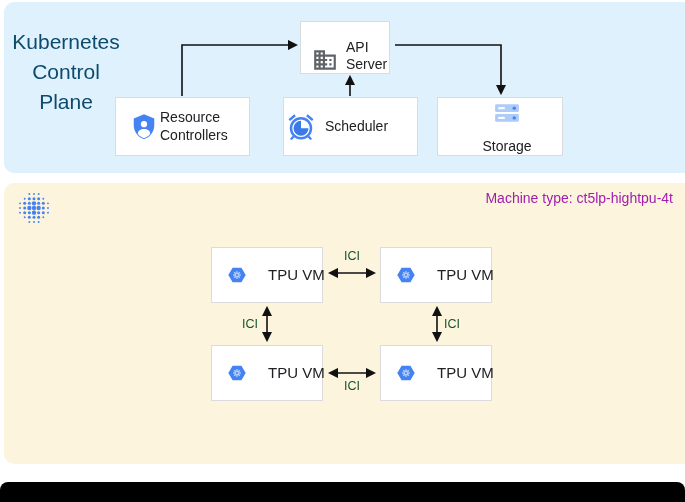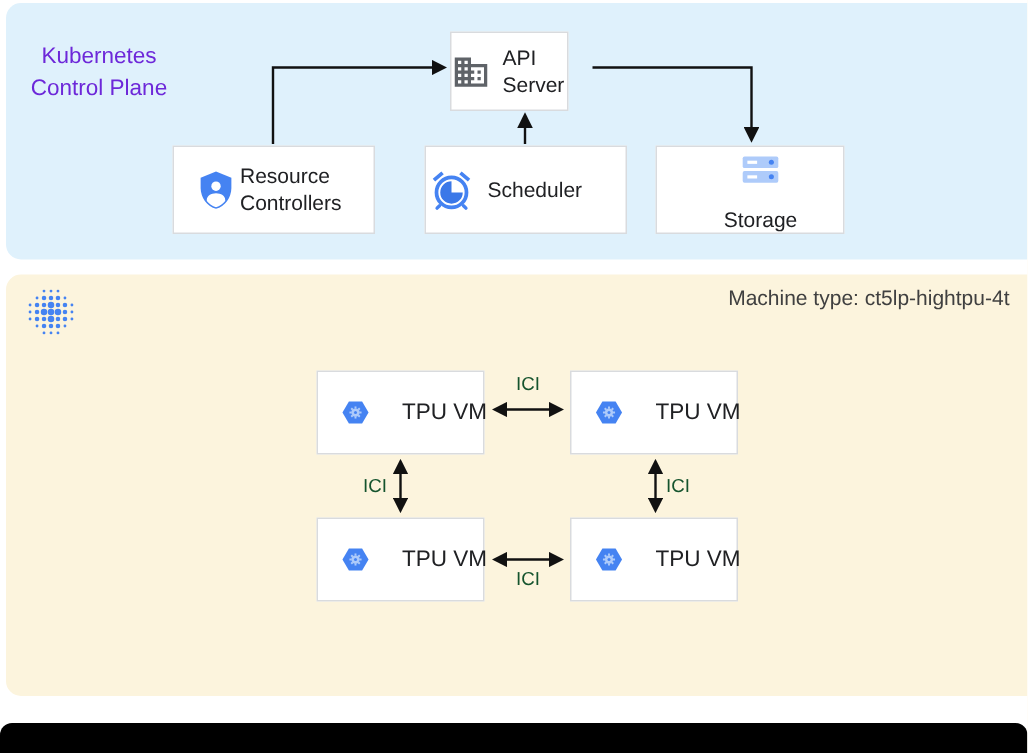--- a/index.html
+++ b/index.html
@@ -5,34 +5,34 @@
   html,body{margin:0;padding:0;background:#fff;}
   #canvas{
     position:relative;width:685px;height:502px;overflow:hidden;
     background:#fff;font-family:"Liberation Sans",sans-serif;color:#202124;
   }
   .panel{position:absolute;}
   .panel.blue{left:4px;top:2px;width:681px;height:171px;background:var(--control-plane-bg);border-radius:10px 0 0 10px;}
   .panel.cream{left:4px;top:183px;width:681px;height:281px;background:var(--node-pool-bg);border-radius:10px 0 0 10px;}
   .bottom-bar{position:absolute;left:0;top:482px;width:685px;height:20px;background:#000;border-radius:8px 8px 0 0;}
 
-  .section-title{position:absolute;font-size:15px;line-height:1.42;color:#6d28d9;}
+  .section-title{position:absolute;font-size:21px;line-height:1.42;color:#0c4a6e;}
   .cp-title{left:12px;top:27px;width:108px;text-align:center;}
   .np-title{left:64px;top:203px;}
 
-  .meta{position:absolute;right:12px;top:189px;text-align:right;font-size:14px;line-height:1.4;color:#404040;}
+  .meta{position:absolute;right:12px;top:189px;text-align:right;font-size:14px;line-height:1.4;color:#a21caf;}
 
   .node{
     position:absolute;display:flex;align-items:center;box-sizing:border-box;
     background:#fff;border:1px solid #d9dbde;
   }
   .node .ic{flex:0 0 auto;display:flex;align-items:center;justify-content:center;}
   .node .lbl{font-size:14px;line-height:1.22;color:#202124;}
 
-  .api-server{left:300px;top:21px;width:79px;height:53px;gap:8px;}
+  .api-server{left:300px;top:21px;width:90px;height:53px;padding-left:11px;gap:8px;align-items:flex-end;}
   .resource-controllers{left:115px;top:97px;width:135px;height:59px;padding-left:13px;gap:1px;}
   .scheduler{left:283px;top:97px;width:135px;height:59px;padding-left:2px;gap:9px;}
   .storage{left:437px;top:97px;width:126px;height:59px;padding-left:14px;gap:10px;flex-direction:column;}
   .tpu{width:112px;height:56px;padding-left:14px;gap:9px;}
   .tpu .lbl{font-size:15px;white-space:nowrap;margin-left:11px;}
   .tpu1{left:211px;top:247px;}
   .tpu2{left:380px;top:247px;}
   .tpu3{left:211px;top:345px;}
   .tpu4{left:380px;top:345px;}
 

